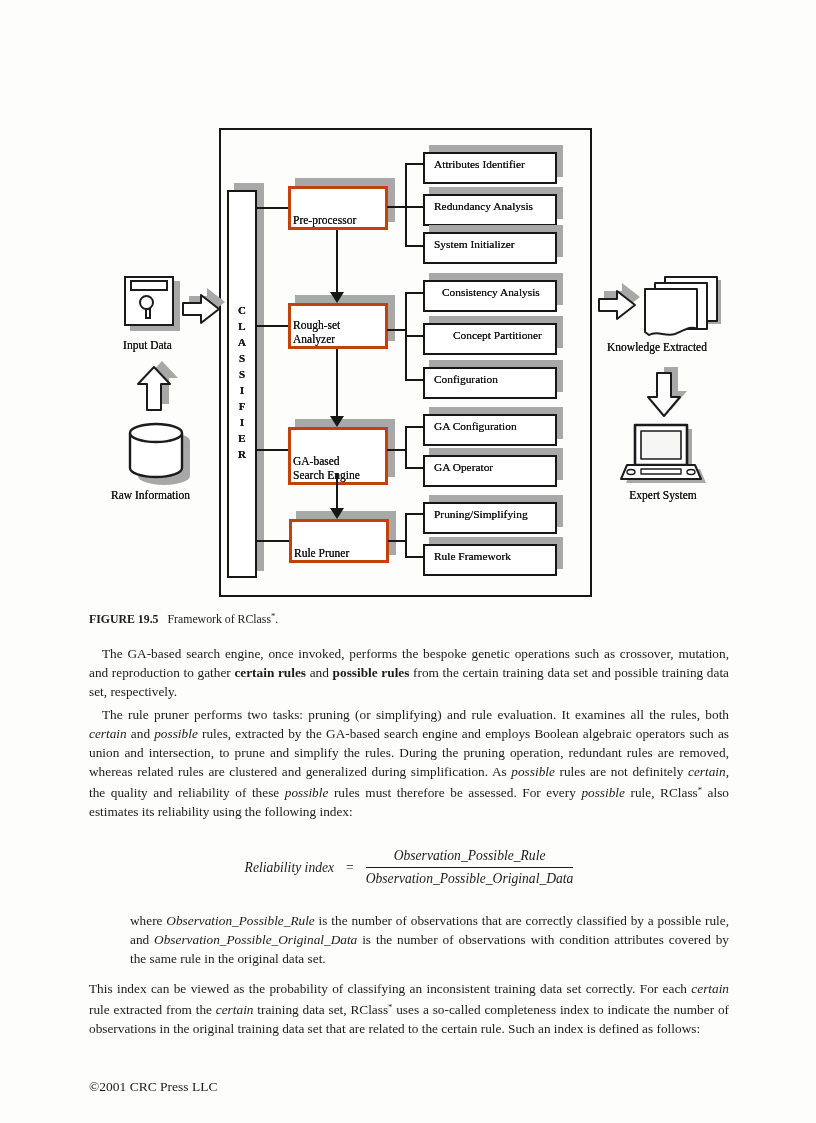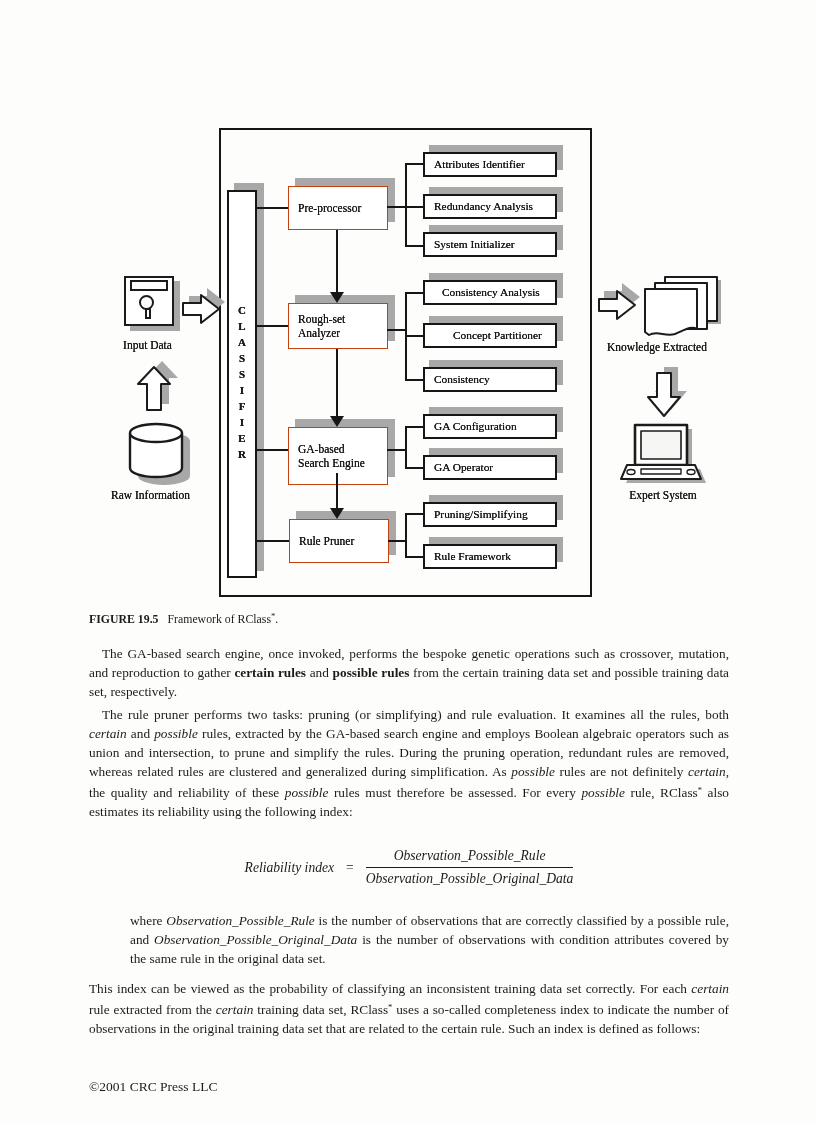--- a/index.html
+++ b/index.html
@@ -23,28 +23,28 @@
     background:#fff; border:2px solid #161616; box-shadow:7px -7px 0 #a8a8a8;
     display:flex; align-items:center; justify-content:center;
   }
   .cl-text {
     writing-mode: vertical-rl; text-orientation: upright;
     font-weight:bold; font-size:11px; letter-spacing:4px;
     text-shadow:0 0 0.4px #000;
   }
   .mbox {
     position:absolute; left:288px; width:100px;
-    background:#fff; border:1px solid #c2410c; box-shadow:7px -8px 0 #a8a8a8;
-    display:flex; flex-direction:column; justify-content:center;
-    padding-left:9px; font-size:11.5px; line-height:14px;
+    background:#fff; border:3px solid #c2410c; box-shadow:7px -8px 0 #a8a8a8;
+    display:flex; flex-direction:column; justify-content:flex-end;
+    padding-left:2px; font-size:11.5px; line-height:14px;
     text-shadow:0 0 0.4px #000;
   }
   .mbox span { display:block; }
   .sbox {
-    position:absolute; left:423px; width:134px; height:25px;
+    position:absolute; left:423px; width:134px; height:32px;
     background:#fff; border:2px solid #161616; box-shadow:6px -7px 0 #a8a8a8;
     font-size:11.4px; line-height:21px; padding-left:9px;
     white-space:nowrap; text-shadow:0 0 0.4px #000;
   }
   .line { position:absolute; background:#161616; }
   .ah-down {
     position:absolute; width:0; height:0;
     border-left:7px solid transparent; border-right:7px solid transparent;
     border-top:11px solid #161616;
   }
@@ -110,21 +110,21 @@
   </div>
   <div class="mbox" style="top:519px; height:44px; left:289px;">
     <span>Rule Pruner</span>
   </div>
 
   <div class="sbox" style="top:152px;">Attributes Identifier</div>
   <div class="sbox" style="top:194px;">Redundancy Analysis</div>
   <div class="sbox" style="top:232px;">System Initializer</div>
   <div class="sbox" style="top:280px;padding-left:17px;">Consistency Analysis</div>
   <div class="sbox" style="top:323px;padding-left:28px;">Concept Partitioner</div>
-  <div class="sbox" style="top:367px;">Consistency</div>
+  <div class="sbox" style="top:367px;">Configuration</div>
   <div class="sbox" style="top:414px;">GA Configuration</div>
   <div class="sbox" style="top:455px;">GA Operator</div>
   <div class="sbox" style="top:502px;">Pruning/Simplifying</div>
   <div class="sbox" style="top:544px;">Rule Framework</div>
 
   <div class="line" style="left:256px; top:207px; width:32px; height:2px;"></div>
   <div class="line" style="left:256px; top:325px; width:32px; height:2px;"></div>
   <div class="line" style="left:256px; top:449px; width:32px; height:2px;"></div>
   <div class="line" style="left:256px; top:540px; width:33px; height:2px;"></div>
 

